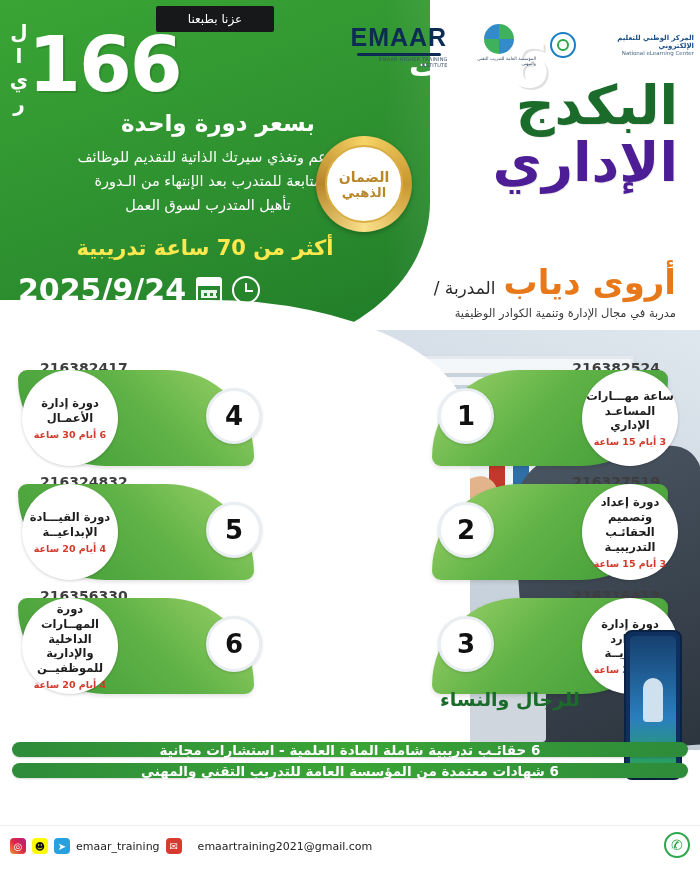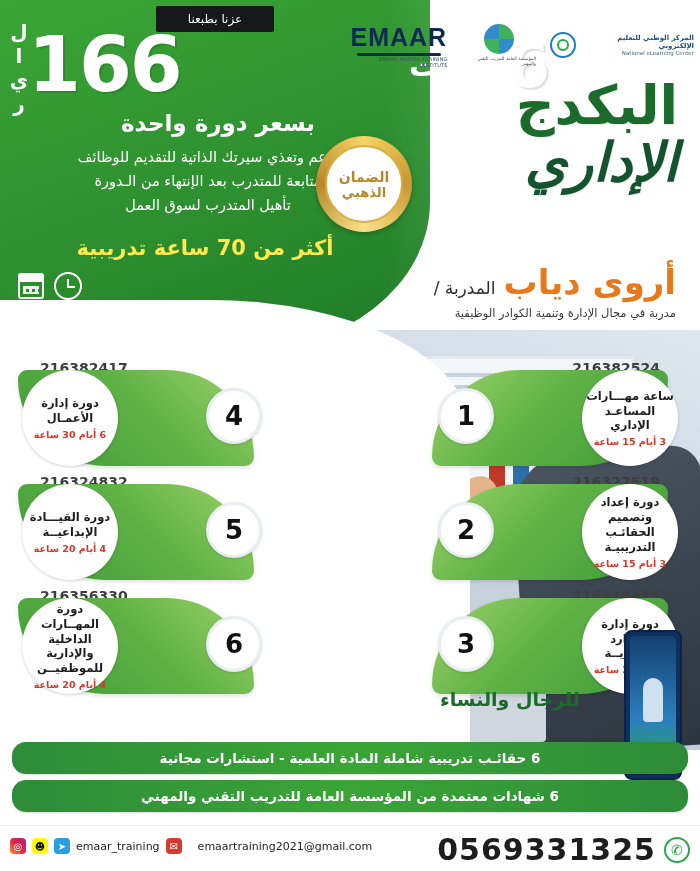--- a/index.html
+++ b/index.html
@@ -235,21 +235,21 @@
     right: 22px; top: 78px;
     width: 280px;
     text-align: right;
     color: #1b6b2a;
     font-size: 54px;
     font-weight: bold;
     line-height: 1.05;
     z-index: 6;
     text-shadow: 1px 1px 0 rgba(0,0,0,.08);
   }
-  .title .l2 { color: #14532d; display: block; font-style: italic; }
+  .title .l2 { color: #4c1d95; display: block; }
 
   
   .seal {
     position: absolute;
     right: 288px; top: 136px;
     width: 96px; height: 96px;
     z-index: 8;
   }
   .seal .ring {
     position: absolute; inset: 0;
@@ -440,21 +440,21 @@
   }
 
   
   .benefits {
     position: absolute;
     left: 12px; top: 742px;
     width: 676px;
     z-index: 8;
   }
   .benefit {
-    height: 32px;
+    height: 15px;
     background: linear-gradient(90deg, #2e8b3a 0%, #3aa535 50%, #2e8b3a 100%);
     color: #ffffff;
     border-radius: 14px;
     display: flex; align-items: center; justify-content: center;
     font-size: 13.5px; font-weight: bold;
     margin-bottom: 6px;
     box-shadow: 0 1px 2px rgba(0,0,0,.15);
   }
 
   
@@ -541,20 +541,21 @@
 
   <div class="desc">
     <div>تدعم وتغذي سيرتك الذاتية للتقديم للوظائف</div>
     <div>متابعة للمتدرب بعد الإنتهاء من الـدورة</div>
     <div>تأهيل المتدرب لسوق العمل</div>
   </div>
 
   <div class="hours-line">أكثر من 70 ساعة تدريبية</div>
 
   <div class="date-row">
+    <span class="date-txt">2025/9/24</span>
     <span class="cal-icon"></span>
     <span class="clock-icon"></span>
   </div>
 
   <div class="time-row">
     <span class="time-txt">7:00</span>
     <span class="time-ampm">مساء</span>
   </div>
 
   <div class="logos">
@@ -675,18 +676,17 @@
   <div class="footer">
     <div class="footer-left">
       <span class="ic insta">◎</span>
       <span class="ic snap">☻</span>
       <span class="ic tg">➤</span>
       <span class="handle">emaar_training</span>
       <span class="ic mail">✉</span>
       <span class="email">emaartraining2021@gmail.com</span>
     </div>
     <div class="footer-right">
-      <span class="phone-num">0569331325</span>
       <span class="wa">✆</span>
     </div>
   </div>
 
 </div>
 
 </body></html>

